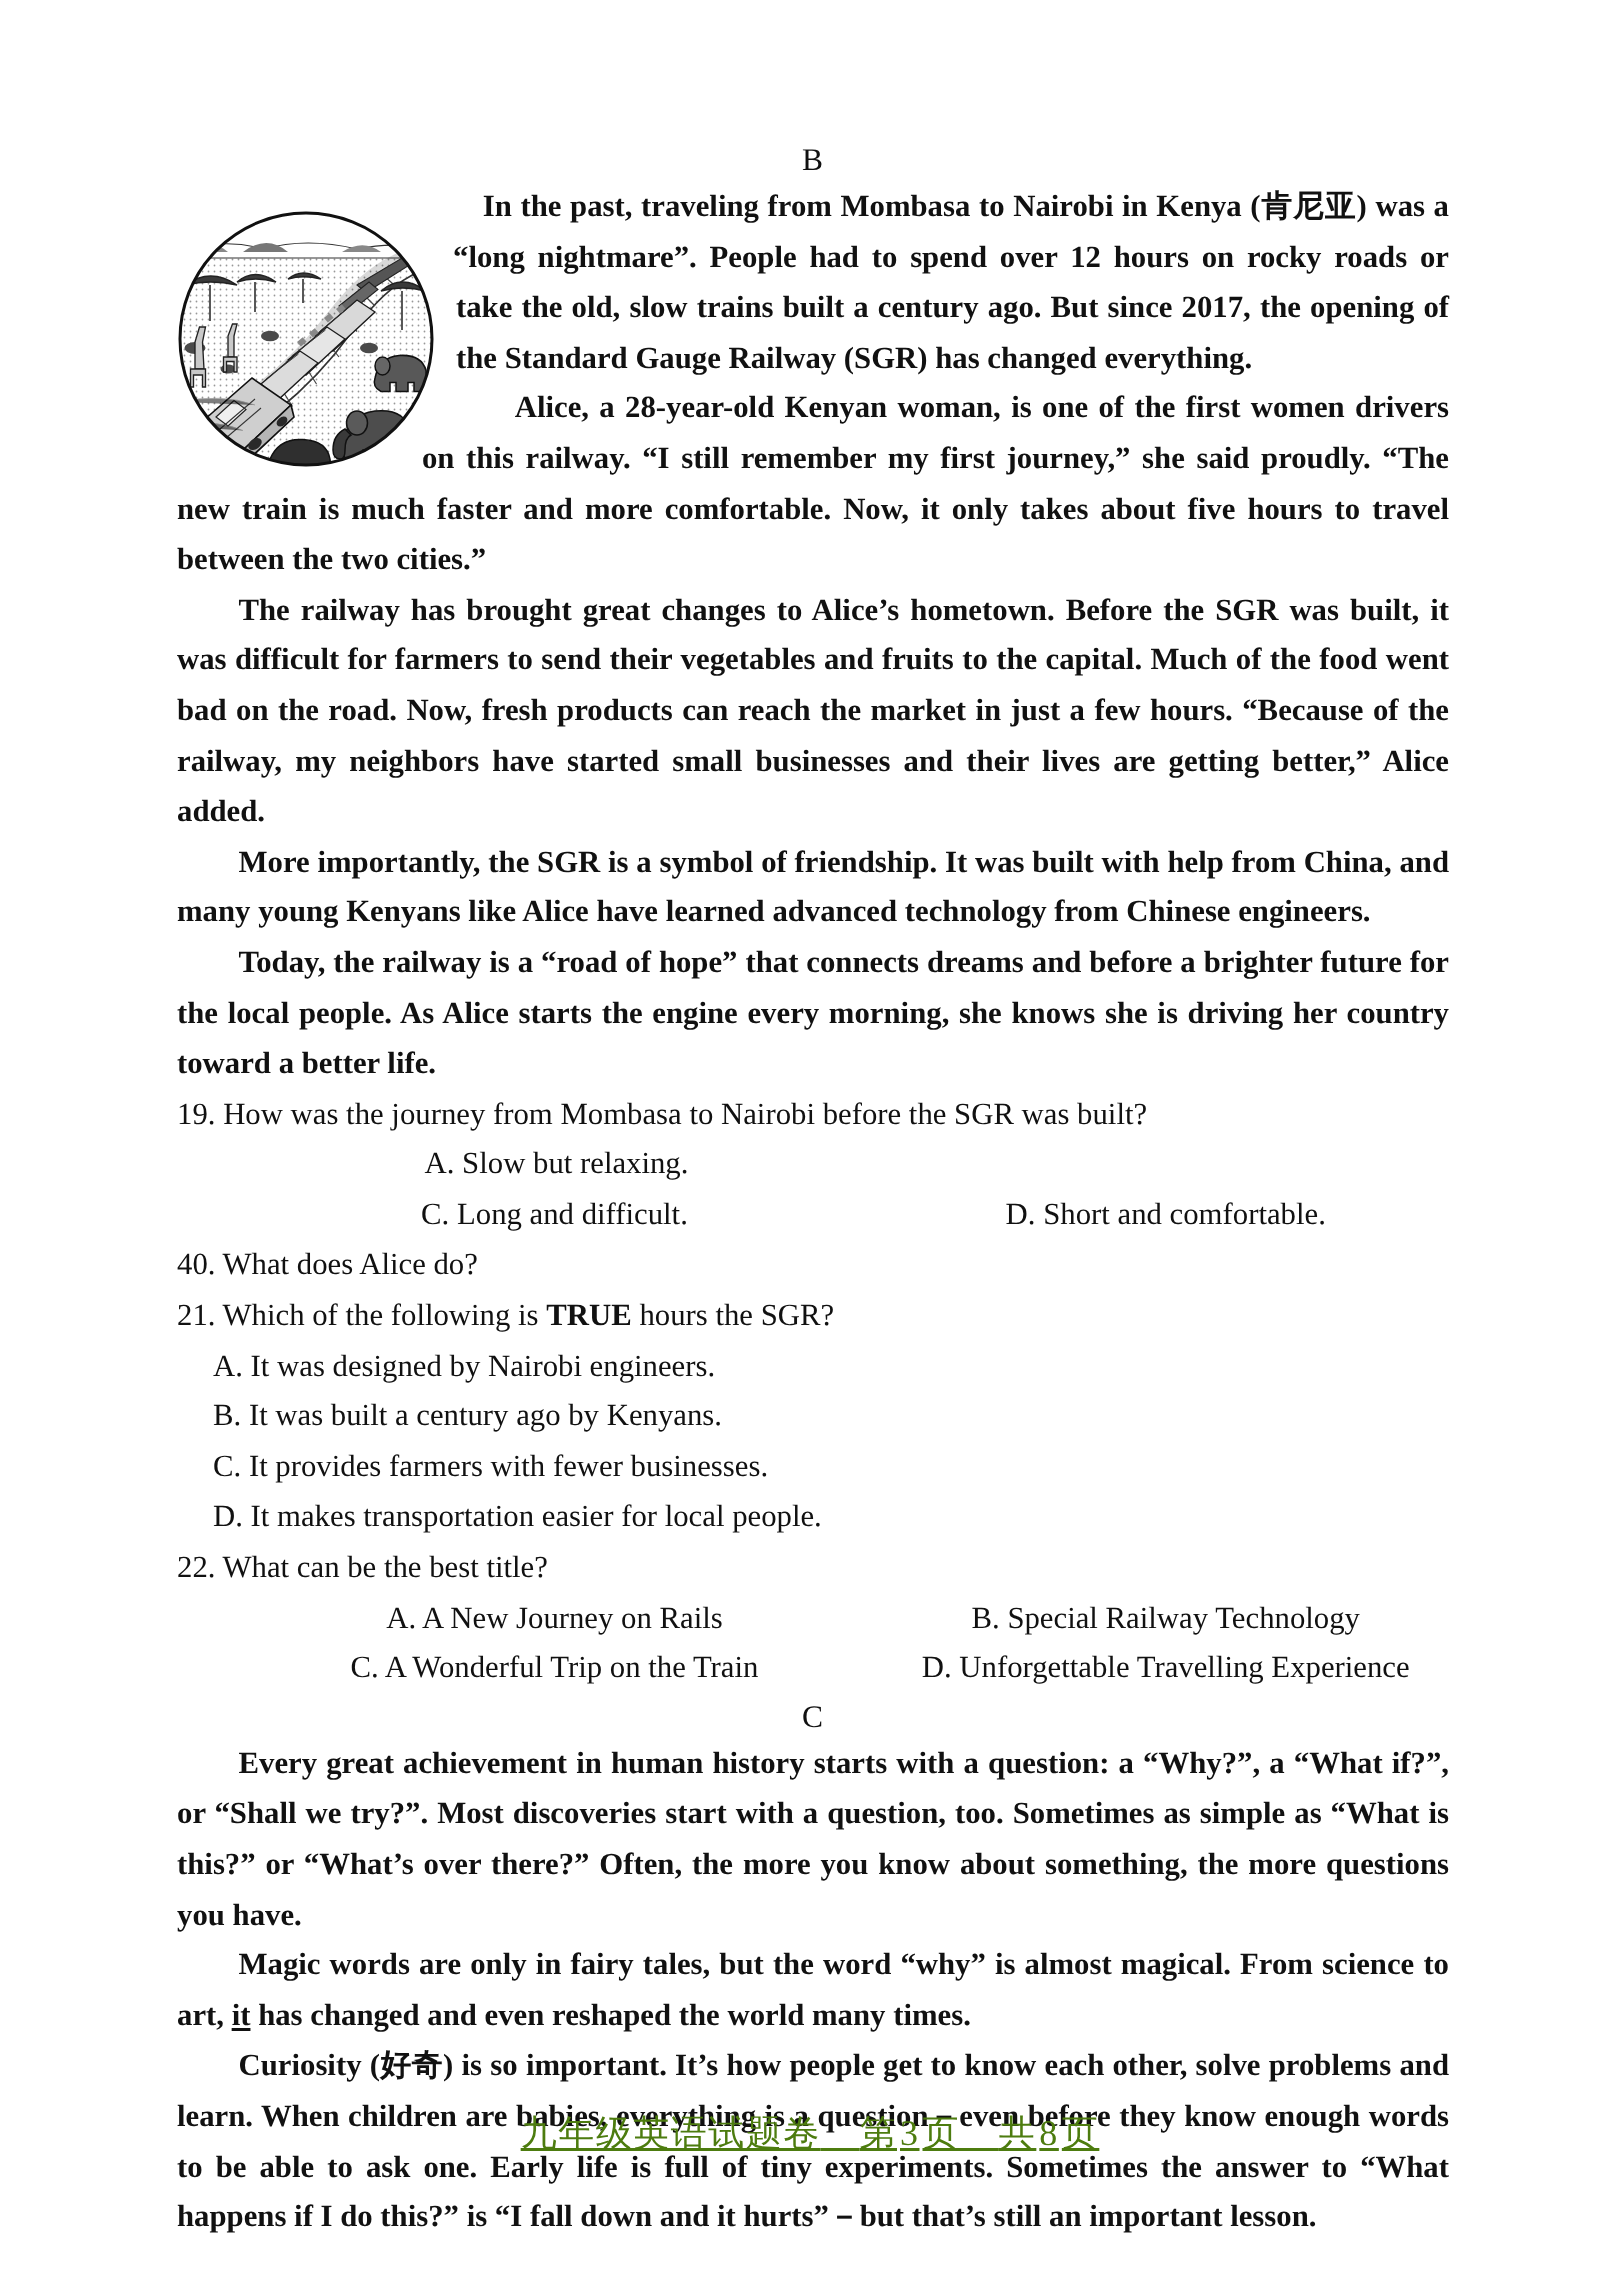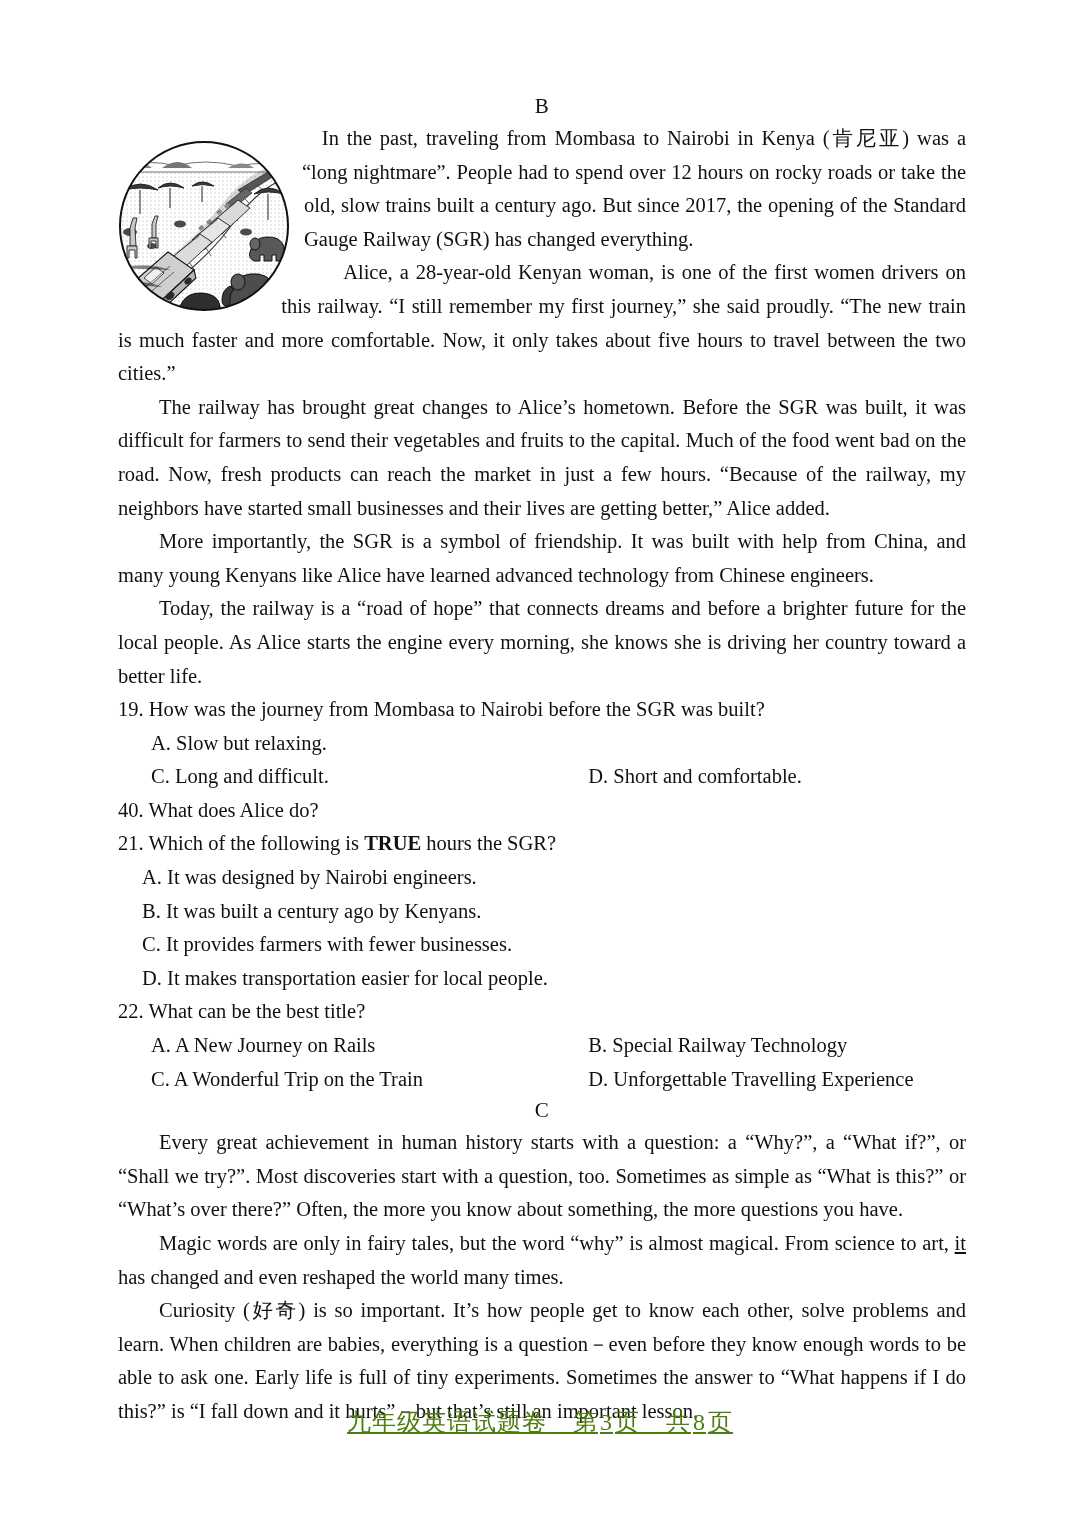--- a/index.html
+++ b/index.html
@@ -40,20 +40,21 @@
   }
 
   p.para {
     margin: 0;
     font-size: 20.5px;
     line-height: 33.6px;
     text-align: justify;
     text-justify: inter-word;
     text-indent: 2.0em;
     hyphens: none;
+    font-weight: bold;
   }
 
   
   .figure {
     float: left;
     width: 172px;
     height: 196px;
     margin: 6px 14px 0 0;
     shape-outside: circle(50%);
   }
@@ -64,20 +65,21 @@
     font-size: 20.5px;
     line-height: 33.6px;
     margin: 0;
   }
   .q-stem { margin: 0; text-indent: 0; }
   .opt-row {
     display: flex;
     margin: 0;
     line-height: 33.6px;
     font-size: 20.5px;
+    text-align: center;
   }
   .opt {
     padding-left: 0;
     white-space: nowrap;
   }
   
   .cols2 .opt:nth-child(1) { width: 440px; margin-left: 33px; }
   .cols2 .opt:nth-child(2) { width: 380px; }
   
   .cols4 .opt:nth-child(1) { width: 262px; margin-left: 33px; }

